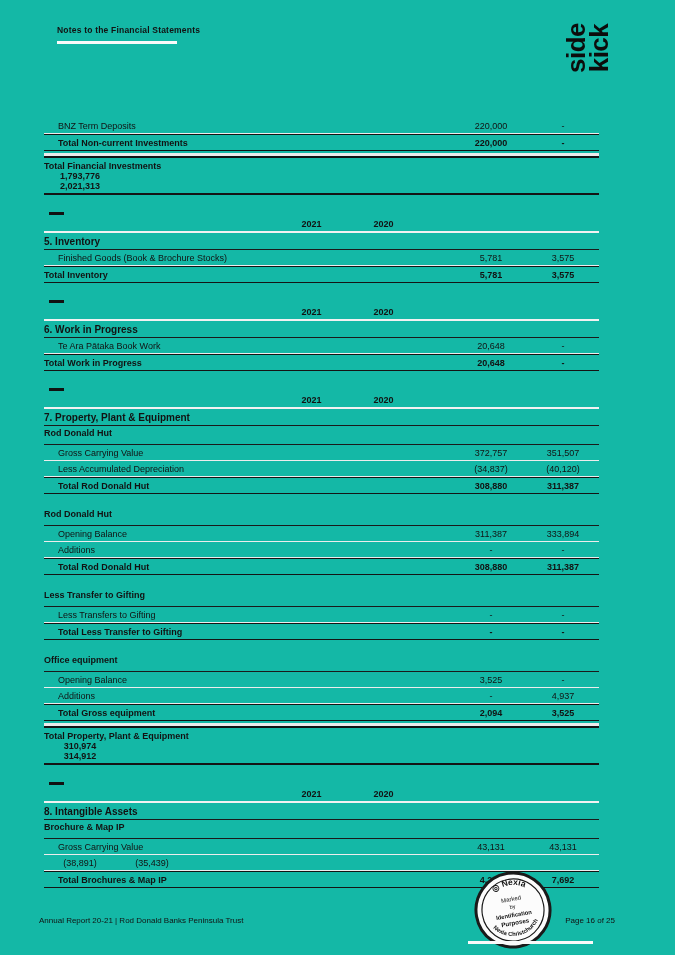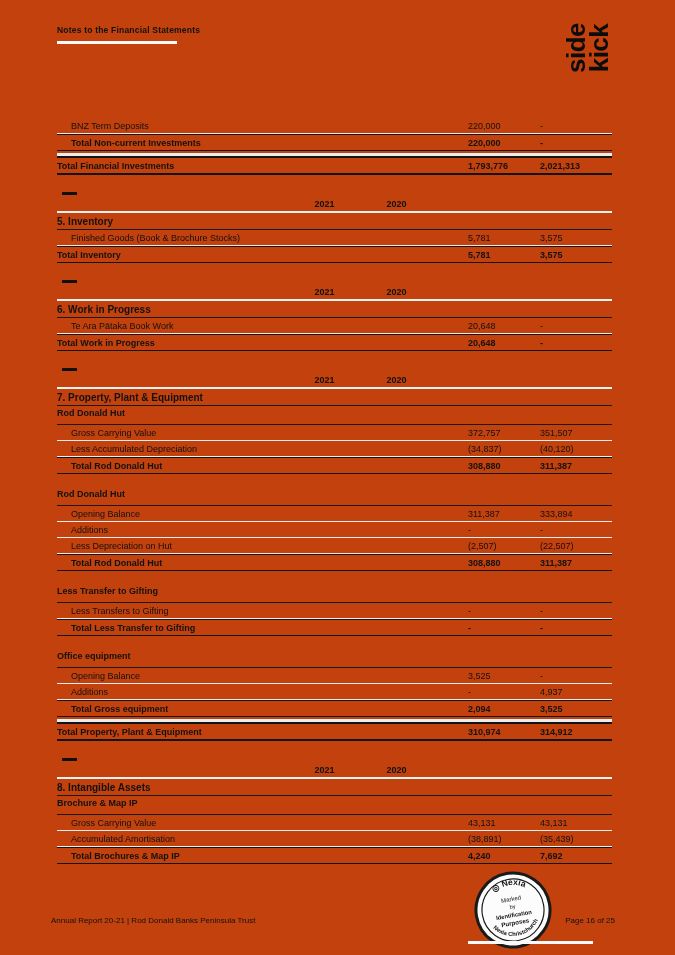--- a/index.html
+++ b/index.html
@@ -1,44 +1,44 @@
 <!DOCTYPE html>
 <html><head>
 <meta charset="utf-8">
 <style>
   html,body{margin:0;padding:0;background:#8a8a8a;}
-  .page{position:relative;width:675px;height:955px;background:#c2410c;overflow:hidden;
+  .page{position:relative;width:675px;height:955px;background:#14b8a6;overflow:hidden;
         font-family:"Liberation Sans",sans-serif;color:#121212;}
 
   
   .doc-title{position:absolute;left:57px;top:25px;font-size:8.5px;font-weight:700;letter-spacing:.2px;}
   .title-underline{position:absolute;left:57px;top:41px;width:120px;height:2.5px;background:#fafafa;}
   .logo{position:absolute;top:8px;right:60px;width:50px;height:80px;}
   .logo-inner{position:absolute;left:-15px;top:15px;width:80px;height:50px;
               transform:rotate(-90deg);transform-origin:center;
               font-weight:800;font-size:26px;line-height:23px;text-align:center;color:#0c0c0c;letter-spacing:-.5px;}
 
   
-  .table{position:absolute;left:57px;top:118px;width:555px;}
+  .table{position:absolute;left:44px;top:118px;width:555px;}
   .trow{display:flex;align-items:baseline;padding:3px 0 2px;font-size:9px;border-bottom:1px solid #ededed;}
   .lbl{flex:1;}
   .ind1{padding-left:14px;}
-  .v{width:72px;text-align:left;white-space:nowrap;}
+  .v{width:72px;text-align:center;white-space:nowrap;}
   .total{font-weight:700;border-top:1.5px solid #141414;border-bottom:1.5px solid #141414;}
-  .grand{font-weight:700;border-top:2px solid #141414;border-bottom:2.5px solid #141414;margin-top:5px;box-shadow:0 -3px 0 #ededed;}
+  .grand{font-weight:700;border-top:2px solid #141414;border-bottom:2.5px solid #141414;margin-top:5px;box-shadow:0 -3px 0 #ededed;flex-direction:column;}
   .section{font-size:10px;font-weight:700;border-bottom:1.5px solid #1a1a1a;padding:3px 0 2px;}
   .sub{font-size:9px;font-weight:700;border-bottom:1px solid #1a1a1a;padding:2px 0 6px;}
   .gap{height:13px;}
   .yearhead{position:relative;display:flex;justify-content:center;margin-top:15px;padding:9px 0 2px;
             border-bottom:2px solid #f2f2f2;font-weight:700;font-size:9px;}
   .yh{width:72px;text-align:right;}
   .dash{position:absolute;left:5px;top:2px;width:15px;height:3px;background:#111;}
 
   
-  .footer-left{position:absolute;left:51px;top:916px;font-size:8px;}
+  .footer-left{position:absolute;left:39px;top:916px;font-size:8px;}
   .footer-right{position:absolute;right:60px;top:916px;font-size:8px;margin-left:38px;}
   .stamp{position:absolute;left:473px;top:870px;width:80px;height:80px;transform:rotate(-10deg);}
   .stamp-line{position:absolute;left:468px;top:941px;width:125px;height:2.5px;background:#fafafa;}
 </style>
 </head>
 <body>
 
 <div class="page">
 
   <div class="doc-title">Notes to the Financial Statements</div>
@@ -126,25 +126,20 @@
       <div class="trow">
         <div class="lbl ind1">Opening Balance</div>
         <div class="v">311,387</div>
         <div class="v">333,894</div>
       </div>
       <div class="trow">
         <div class="lbl ind1">Additions</div>
         <div class="v">-</div>
         <div class="v">-</div>
       </div>
-      <div class="trow">
-        <div class="lbl ind1">Less Depreciation on Hut</div>
-        <div class="v">(2,507)</div>
-        <div class="v">(22,507)</div>
-      </div>
       <div class="trow total">
         <div class="lbl ind1">Total Rod Donald Hut</div>
         <div class="v">308,880</div>
         <div class="v">311,387</div>
       </div>
       <div class="gap"></div>
       <div class="sub">Less Transfer to Gifting</div>
       <div class="trow">
         <div class="lbl ind1">Less Transfers to Gifting</div>
         <div class="v">-</div>
@@ -183,21 +178,20 @@
         <div class="yh">2020</div>
       </div>
       <div class="section">8. Intangible Assets</div>
       <div class="sub">Brochure &amp; Map IP</div>
       <div class="trow">
         <div class="lbl ind1">Gross Carrying Value</div>
         <div class="v">43,131</div>
         <div class="v">43,131</div>
       </div>
       <div class="trow">
-        <div class="lbl ind1">Accumulated Amortisation</div>
         <div class="v">(38,891)</div>
         <div class="v">(35,439)</div>
       </div>
       <div class="trow total">
         <div class="lbl ind1">Total Brochures &amp; Map IP</div>
         <div class="v">4,240</div>
         <div class="v">7,692</div>
       </div>
     </div>
 

